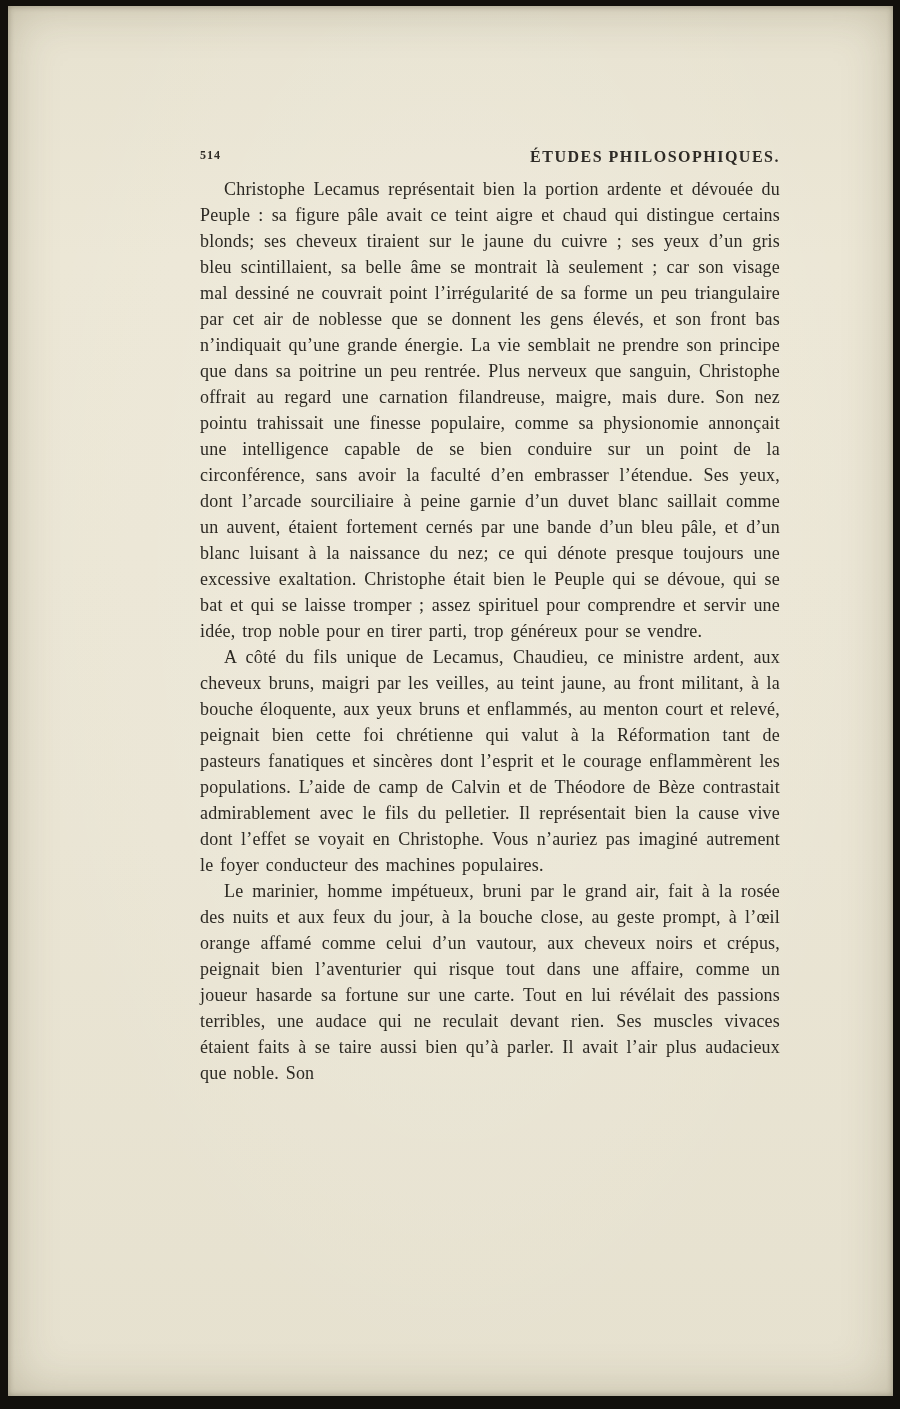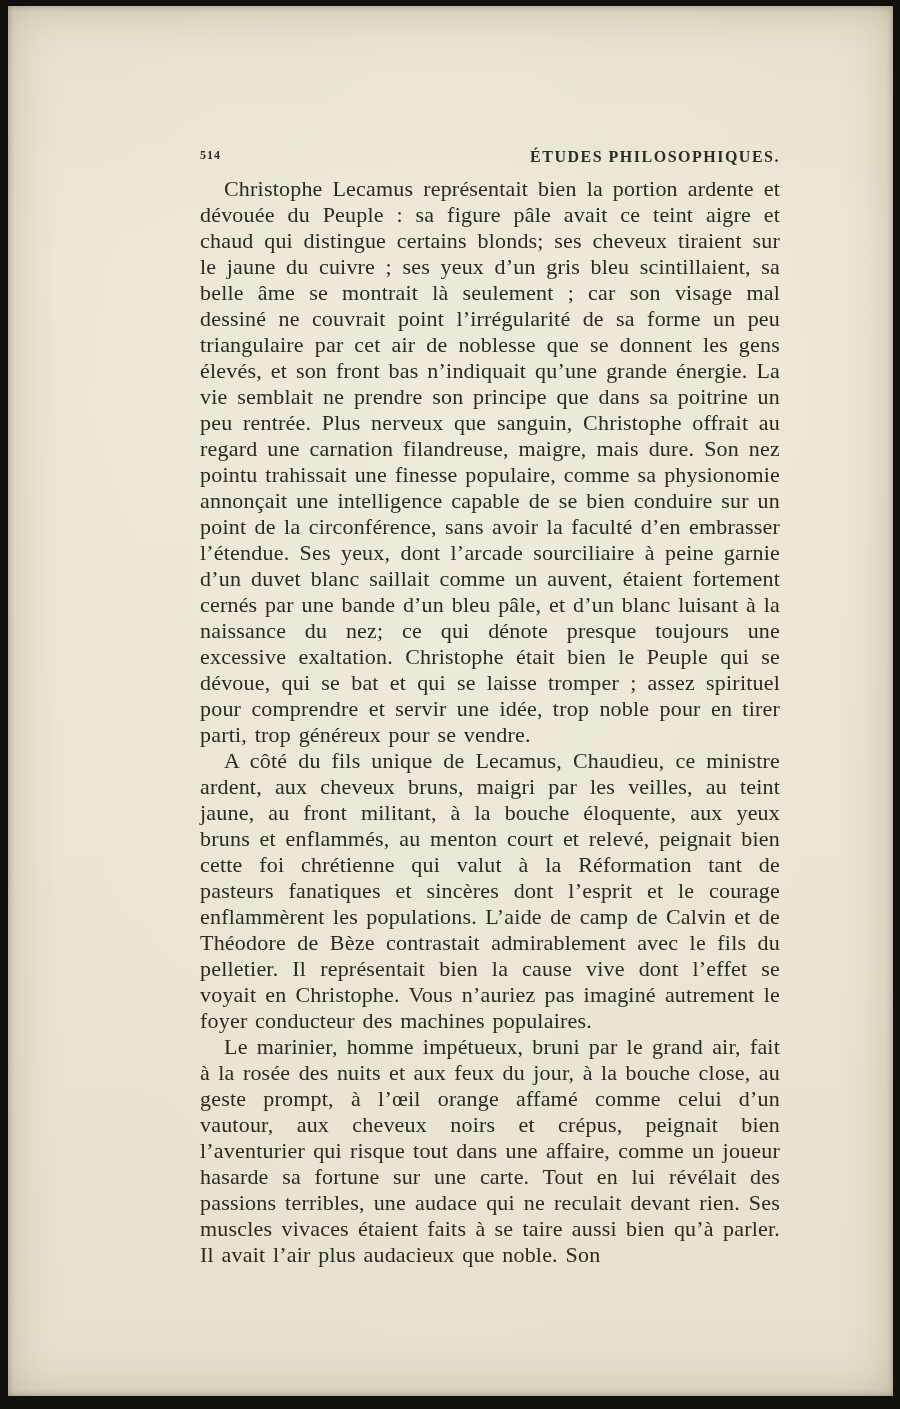--- a/index.html
+++ b/index.html
@@ -55,21 +55,21 @@
   }
   .text-block {
     position: absolute;
     left: 192px;
     top: 170px;
     width: 580px;
     color: #2c2923;
   }
   .text-block p {
     margin: 0;
-    font-size: 22px;
+    font-size: 18px;
     line-height: 26px;
     text-align: justify;
     text-indent: 24px;
     letter-spacing: 0.2px;
     word-spacing: 2px;
     hyphens: auto;
     -webkit-hyphens: auto;
   }
 </style>
 </head>

